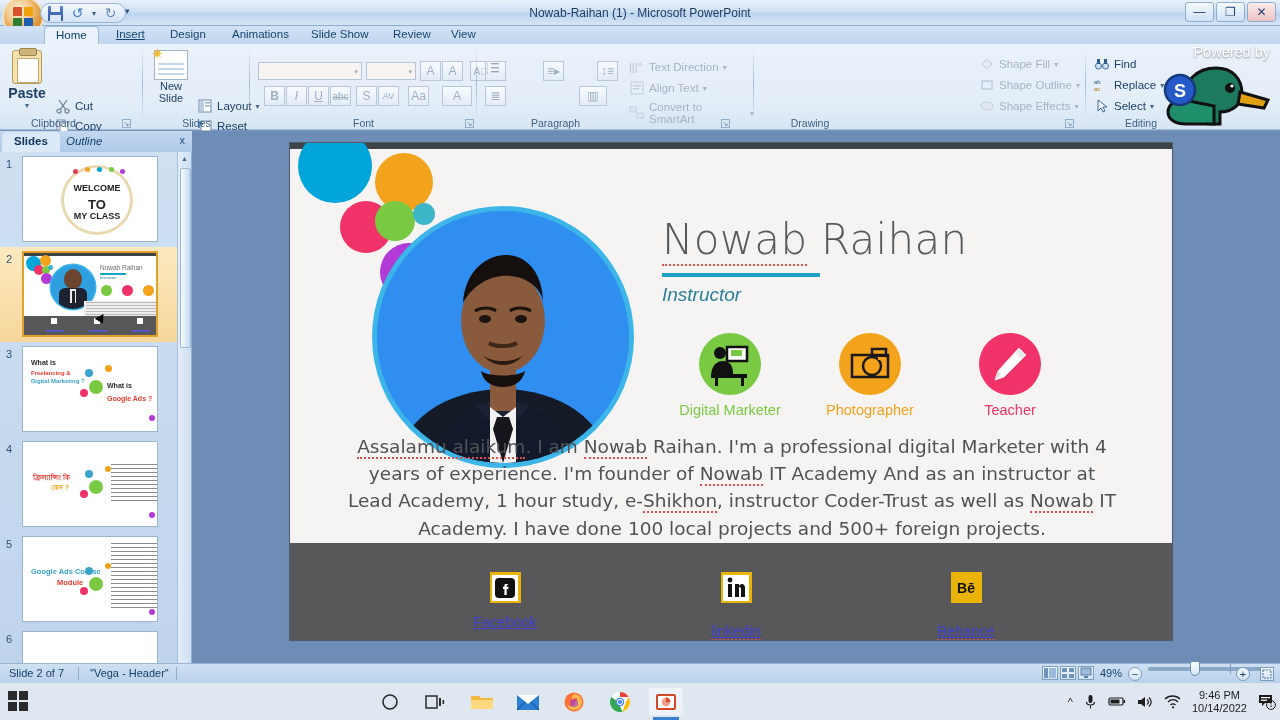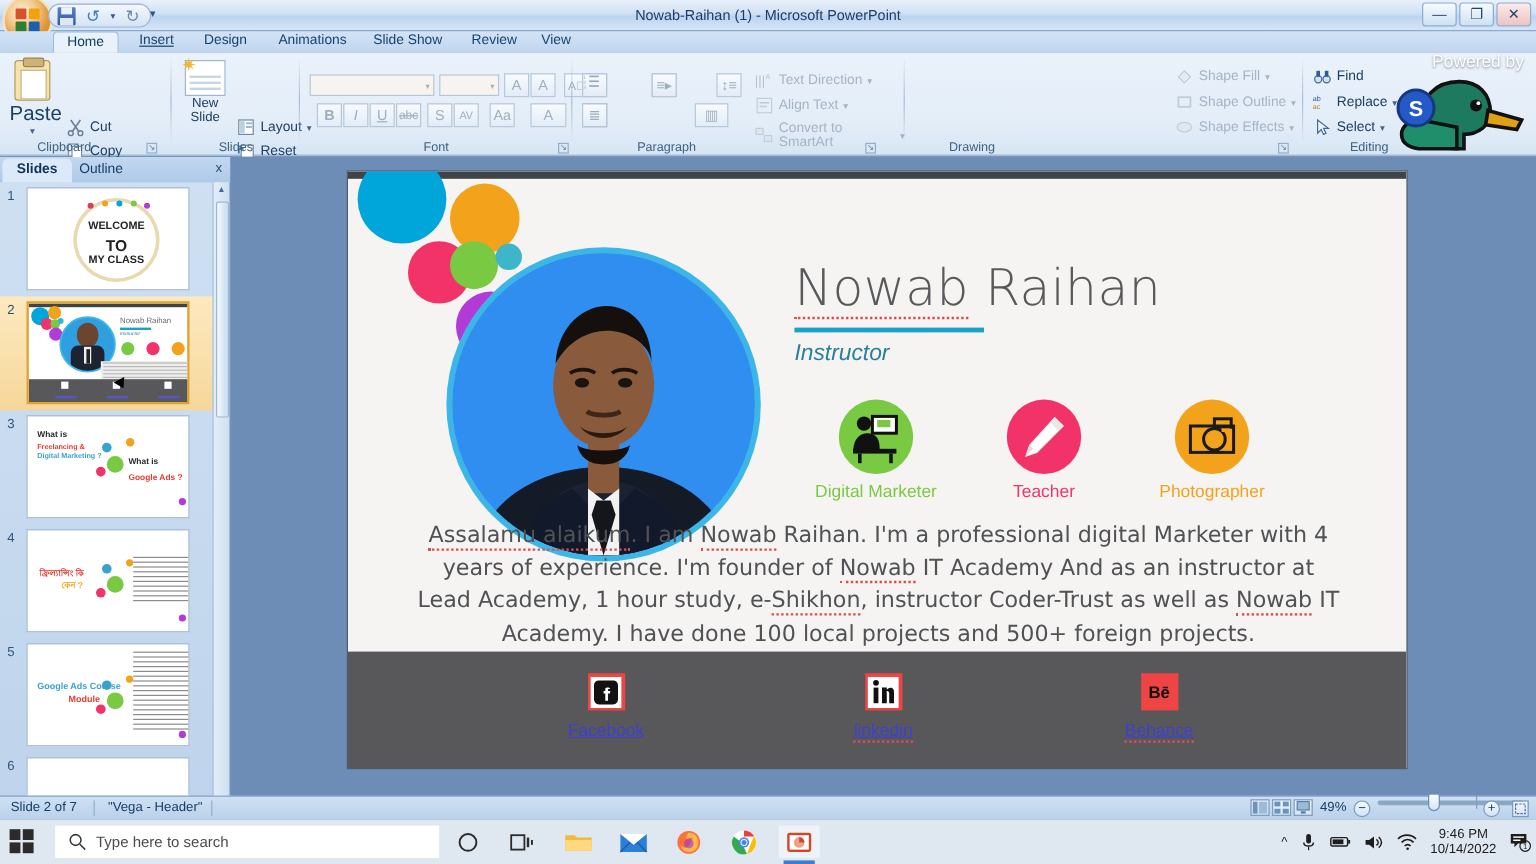--- a/index.html
+++ b/index.html
@@ -67,21 +67,21 @@
   .ritem{ display:flex; align-items:center; gap:4px; font-size:11.5px; color:#1d3f63; cursor:pointer; }
   .ritem.dis{ color:#a5b4c4; }
   .ico{ width:16px; height:16px; display:inline-block; position:relative; flex:none; }
 
   
   .paste-btn{ position:absolute; left:8px; top:6px; width:38px; text-align:center; cursor:pointer; }
   .clipboard-img{ width:30px; height:34px; margin:0 auto; background:#f6e2ae;
      border:1px solid #b79b5a; border-radius:3px; position:relative; }
   .clipboard-img:before{content:"";position:absolute;left:6px;top:-3px;width:16px;height:6px;background:#cbb379;border:1px solid #9d8448;border-radius:2px;}
   .clipboard-img:after{content:"";position:absolute;left:4px;top:7px;width:20px;height:23px;background:#fff;border:1px solid #c3ac72;}
-  .paste-label{ font-size:17px; color:#1d3f63; margin-top:1px;}
+  .paste-label{ font-size:14px; color:#1d3f63; margin-top:1px;font-weight:bold;}
 
   
   .newslide-btn{ position:absolute; left:152px; top:6px; width:44px; text-align:center; cursor:pointer;}
   .newslide-img{ width:34px; height:30px; margin:0 auto; background:#fff; border:1px solid #9eb6cf; position:relative;}
   .newslide-img:after{content:"";position:absolute;left:3px;top:12px;width:26px;height:2px;background:#c6d6e6;box-shadow:0 5px 0 #c6d6e6,0 10px 0 #c6d6e6;}
   .star{ position:absolute; left:-4px; top:-6px; color:#f2b731; font-size:15px; }
 
   
   .fontbox{ position:absolute; height:18px; background:#f7f3f0; border:1px solid #b6c6d6; }
   .fontbox .arw{ position:absolute; right:3px; top:5px; font-size:7px; color:#9fb0c1; }
@@ -151,21 +151,21 @@
   .role-item{ width:140px; text-align:center; }
   .role-circle{ width:62px; height:62px; border-radius:50%; margin:0 auto; position:relative; }
   .role-label{ margin-top:7px; font-size:14.5px; }
 
   #bio{ position:absolute; left:56px; top:290px; width:772px; text-align:center;
      font-size:18.5px; line-height:1.47; color:#515255; font-family:"DejaVu Sans", sans-serif; }
   #bio .sp{ border-bottom:2px dotted #d94f4f; }
 
   #footer{ position:absolute; left:0; bottom:0; width:882px; height:97px; background:#58585a; }
   .sitem{ position:absolute; top:18px; width:120px; text-align:center; }
-  .sicon{ width:31px; height:31px; margin:0 auto; background:#ef4444; display:flex;
+  .sicon{ width:31px; height:31px; margin:11px auto; background:#eab308; display:flex;
      align-items:center; justify-content:center; font-weight:bold; color:#111; }
   .slink{ margin-top:9px; font-size:14.5px; color:#3f3fd0; text-decoration:underline; cursor:pointer;}
   .slink.sp{ border-bottom:2px dotted #d94f4f; display:inline-block; }
 
   
   #statusbar{ position:absolute; left:0; top:663px; width:1280px; height:20px;
      background:linear-gradient(180deg,#cfe0f3,#b9d1ea); border-top:1px solid #9ab5d4;
      font-size:11px; color:#163f68; }
   #statusbar .sb{ position:absolute; top:3px; }
   .vbtn{ width:16px; height:14px; border:1px solid #7f9dbd; background:linear-gradient(180deg,#f1f7fd,#d3e3f4);
@@ -505,21 +505,21 @@
       <circle cx="22" cy="30" r="15" fill="#2559c8" stroke="#16387e" stroke-width="2.5"></circle>
       <text x="22" y="37" font-size="18" font-weight="bold" fill="#fff" text-anchor="middle" font-family="Liberation Sans, sans-serif">S</text>
     </svg>
     <div class="sy"><span>Stream</span><b>Yard</b></div>
   </div>
 </div>
 
 <div id="slidepanel">
   <div id="panel-tabs">
     <div class="ptab active" style="left:2px;">Slides</div>
-    <div class="ptab" style="left:54px;">Outline</div>
+    <div class="ptab" style="left:54px;font-style:italic;">Outline</div>
     <div class="pclose">x</div>
   </div>
 
   <div id="thumbs">
 
     <div class="thumb-row">
       <div class="thumb-num">1</div>
       <div class="thumb">
         <div class="mini">
           <div style="position:absolute;left:38px;top:8px;width:72px;height:70px;border-radius:50%;border:3px solid #e8d9b0;"></div>
@@ -691,39 +691,39 @@
             <circle cx="21" cy="20" r="6" fill="#111"></circle>
             <path d="M12 44 C12 32 18 28 24 28 C30 28 34 32 34 40 L34 44 Z" fill="#111"></path>
             <rect x="12" y="41" width="36" height="4" fill="#111"></rect>
             <rect x="16" y="45" width="3" height="8" fill="#111"></rect>
             <rect x="42" y="45" width="3" height="8" fill="#111"></rect>
           </svg>
         </div>
         <div class="role-label" style="color:#7ac943;">Digital Marketer</div>
       </div>
       <div class="role-item">
-        <div class="role-circle" style="background:#f1336a;">
-          <svg width="62" height="62" viewBox="0 0 62 62">
-            <path d="M40 15 L47 22 L25 44 L16 47 L19 38 Z" fill="#fff" stroke="#e9e9e9"></path>
-            <path d="M40 15 L47 22 L43 26 L36 19 Z" fill="#e8e8e8"></path>
-            <path d="M16 47 L19 38 L22 41 Z" fill="#ddd"></path>
-          </svg>
-        </div>
-        <div class="role-label" style="color:#f1336a;">Teacher</div>
-      </div>
-      <div class="role-item">
         <div class="role-circle" style="background:#f2a31b;">
           <svg width="62" height="62" viewBox="0 0 62 62">
             <rect x="13" y="22" width="36" height="22" fill="none" stroke="#1a1a1a" stroke-width="2.5"></rect>
             <rect x="33" y="16" width="14" height="7" fill="none" stroke="#1a1a1a" stroke-width="2.5"></rect>
             <circle cx="33" cy="33" r="9" fill="none" stroke="#1a1a1a" stroke-width="2.5"></circle>
             <rect x="39" y="24" width="7" height="3" fill="#f2a31b"></rect>
           </svg>
         </div>
         <div class="role-label" style="color:#f2a31b;">Photographer</div>
+      </div>
+      <div class="role-item">
+        <div class="role-circle" style="background:#f1336a;">
+          <svg width="62" height="62" viewBox="0 0 62 62">
+            <path d="M40 15 L47 22 L25 44 L16 47 L19 38 Z" fill="#fff" stroke="#e9e9e9"></path>
+            <path d="M40 15 L47 22 L43 26 L36 19 Z" fill="#e8e8e8"></path>
+            <path d="M16 47 L19 38 L22 41 Z" fill="#ddd"></path>
+          </svg>
+        </div>
+        <div class="role-label" style="color:#f1336a;">Teacher</div>
       </div>
     </div>
 
     <div id="bio"><span class="sp">Assalamu alaikum</span><span>. I am </span><span class="sp">Nowab</span><span> Raihan. I'm a professional digital Marketer with 4 years of experience. I'm founder of </span><span class="sp">Nowab</span><span> IT Academy And as an instructor at Lead Academy, 1 hour study, e-</span><span class="sp">Shikhon</span><span>, instructor Coder-Trust as well as </span><span class="sp">Nowab</span><span> IT Academy. I have done 100 local projects and 500+ foreign projects.</span></div>
 
     <div id="footer">
       <div class="sitem" style="left:155px;">
         <div class="sicon">
           <svg width="26" height="26" viewBox="0 0 26 26">
               <rect width="26" height="26" fill="#fff"></rect>
@@ -793,27 +793,20 @@
       </svg>
   </div>
 </div>
 
 <div id="taskbar">
   <div id="startbtn">
     <i style="left:0;top:0"></i>
       <i style="left:11px;top:0"></i>
       <i style="left:0;top:11px"></i>
       <i style="left:11px;top:11px"></i>
-  </div>
-  <div id="searchbox">
-    <svg width="15" height="15" viewBox="0 0 15 15">
-        <circle cx="6" cy="6" r="4.5" fill="none" stroke="#3a3a3a" stroke-width="1.3"></circle>
-        <path d="M9.5 9.5 L14 14" stroke="#3a3a3a" stroke-width="1.3"></path>
-      </svg>
-    <span class="ph">Type here to search</span>
   </div>
 
   <div class="tbico" style="left:373px;">
     <svg width="18" height="18" viewBox="0 0 18 18">
         <circle cx="9" cy="9" r="7" fill="none" stroke="#2b2b2b" stroke-width="1.6"></circle>
       </svg>
   </div>
   <div class="tbico" style="left:418px;">
     <svg width="20" height="16" viewBox="0 0 20 16">
         <rect x="1" y="2" width="11" height="12" fill="none" stroke="#2b2b2b" stroke-width="1.5"></rect>

